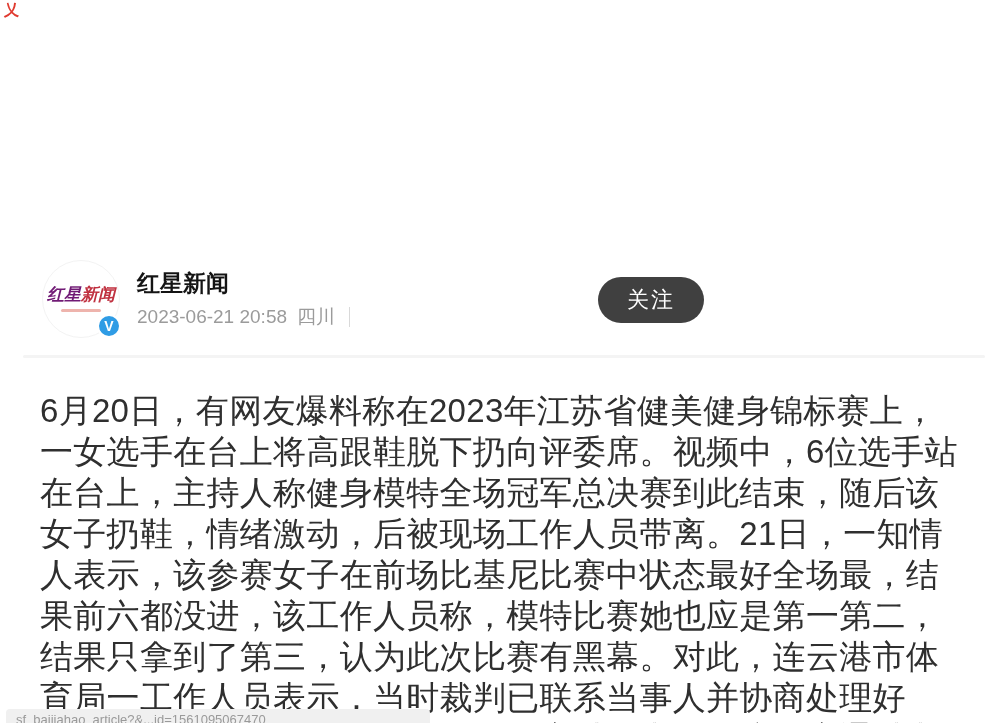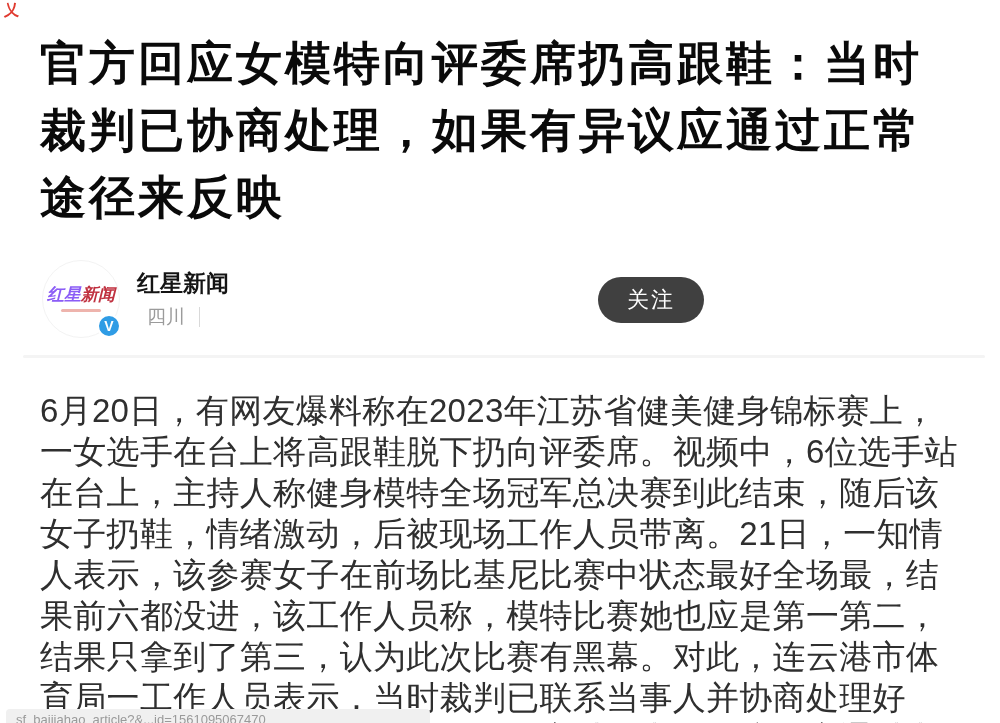--- a/index.html
+++ b/index.html
@@ -25,21 +25,21 @@
   }
 
   
   .author-row { position: absolute; top: 260px; left: 42px; width: 916px; height: 82px; }
   .avatar {
     position: absolute; left: 0; top: 0; width: 78px; height: 78px;
     border-radius: 50%; background: #fff; border: 1px solid #f3f3f3;
     display: flex; flex-direction: column; align-items: center; justify-content: center;
   }
   .avatar-logo { font-size: 17px; font-weight: bold; font-style: italic; line-height: 1.1; white-space: nowrap; }
-  .avatar-logo .p1 { color: #8b5cf6; }
+  .avatar-logo .p1 { color: #701a75; }
   .avatar-logo .p2 { color: #c03140; margin-top: 32px; }
   .avatar-underline { width: 40px; height: 3px; margin-top: 5px; background: #eeb4ad; border-radius: 2px; }
   .v-badge {
     position: absolute; right: -2px; bottom: -1px;
     width: 24px; height: 24px; border-radius: 50%;
     background: #2f9ce5; border: 2px solid #ffffff;
     color: #fff; font-size: 14px; font-weight: bold;
     display: flex; align-items: center; justify-content: center;
   }
   .author-name {
@@ -80,30 +80,30 @@
     padding: 3px 10px; white-space: nowrap; overflow: hidden;
   }
 </style>
 </head>
 <body>
 
 <div class="page">
 
   <span class="corner-mark">乂</span>
 
-  <h1 class="headline">官方回应女模特向评委席扔高跟鞋：当时裁判已协商处理，如果有异议应通过正常途径来反映</h1>
 
   <div class="author-row">
     <div class="avatar">
       <div class="avatar-logo"><span class="p1">红星</span><span class="p2">新闻</span></div>
       <div class="avatar-underline"></div>
       <div class="v-badge">V</div>
     </div>
     <div class="author-name">红星新闻</div>
     <div class="author-meta">
+      <span>2023-06-21 20:58</span>
       <span style="width:10px"></span>
       <span>四川</span>
       <span class="meta-sep"></span>
     </div>
     <button class="follow-btn">关注</button>
   </div>
 
   <div class="divider"></div>
 
   <p class="body-text">6月20日，有网友爆料称在2023年江苏省健美健身锦标赛上，一女选手在台上将高跟鞋脱下扔向评委席。视频中，6位选手站在台上，主持人称健身模特全场冠军总决赛到此结束，随后该女子扔鞋，情绪激动，后被现场工作人员带离。21日，一知情人表示，该参赛女子在前场比基尼比赛中状态最好全场最，结果前六都没进，该工作人员称，模特比赛她也应是第一第二，结果只拿到了第三，认为此次比赛有黑幕。对此，连云港市体育局一工作人员表示，当时裁判已联系当事人并协商处理好了。该工作人员称，如运动员在比赛过程中有异议，应通过申诉等正常途径反映情况。</p>

